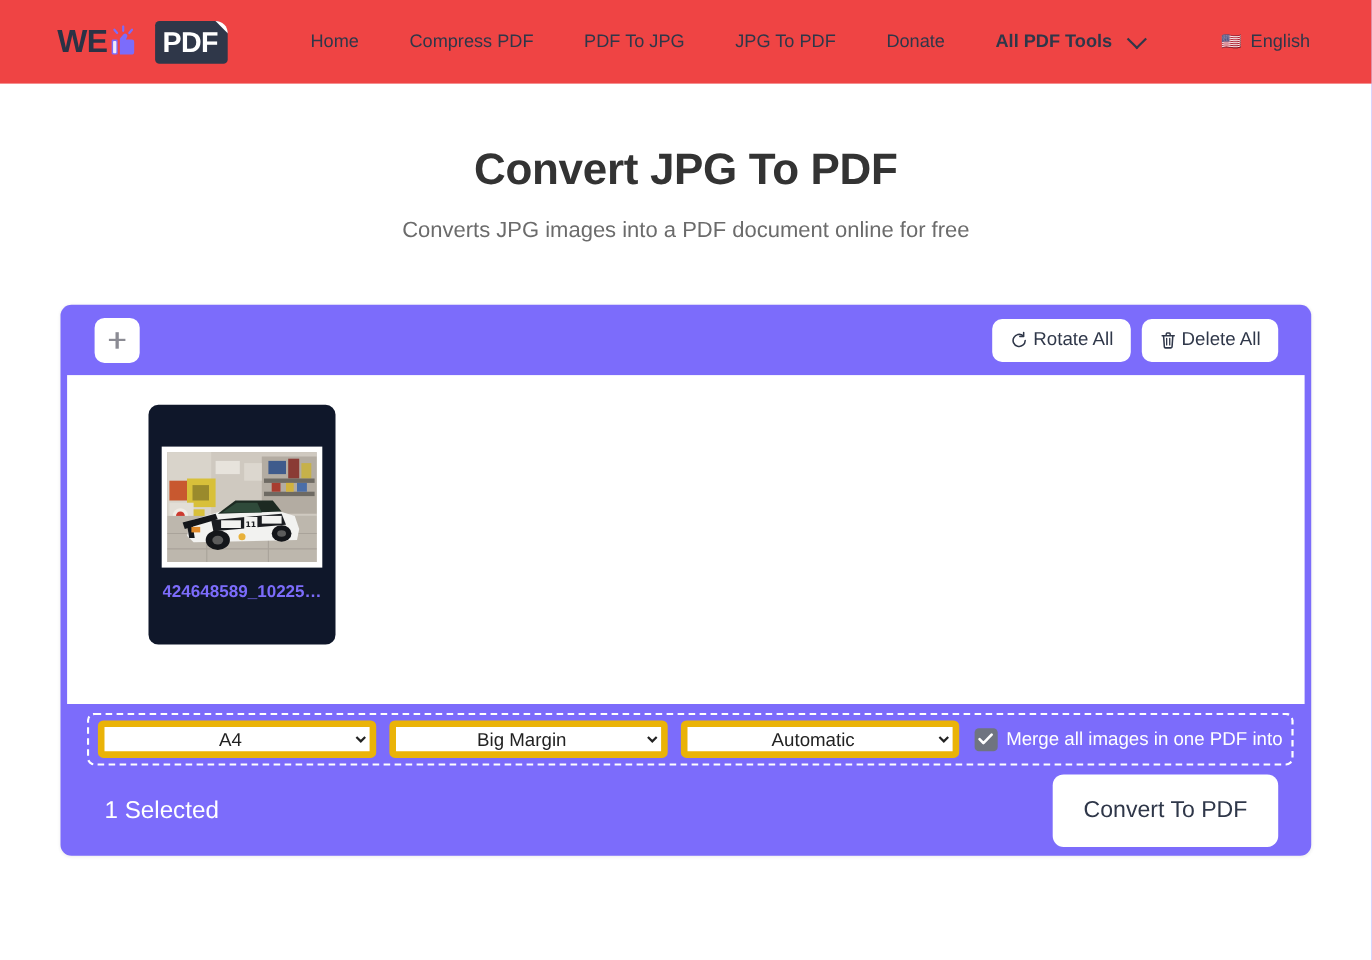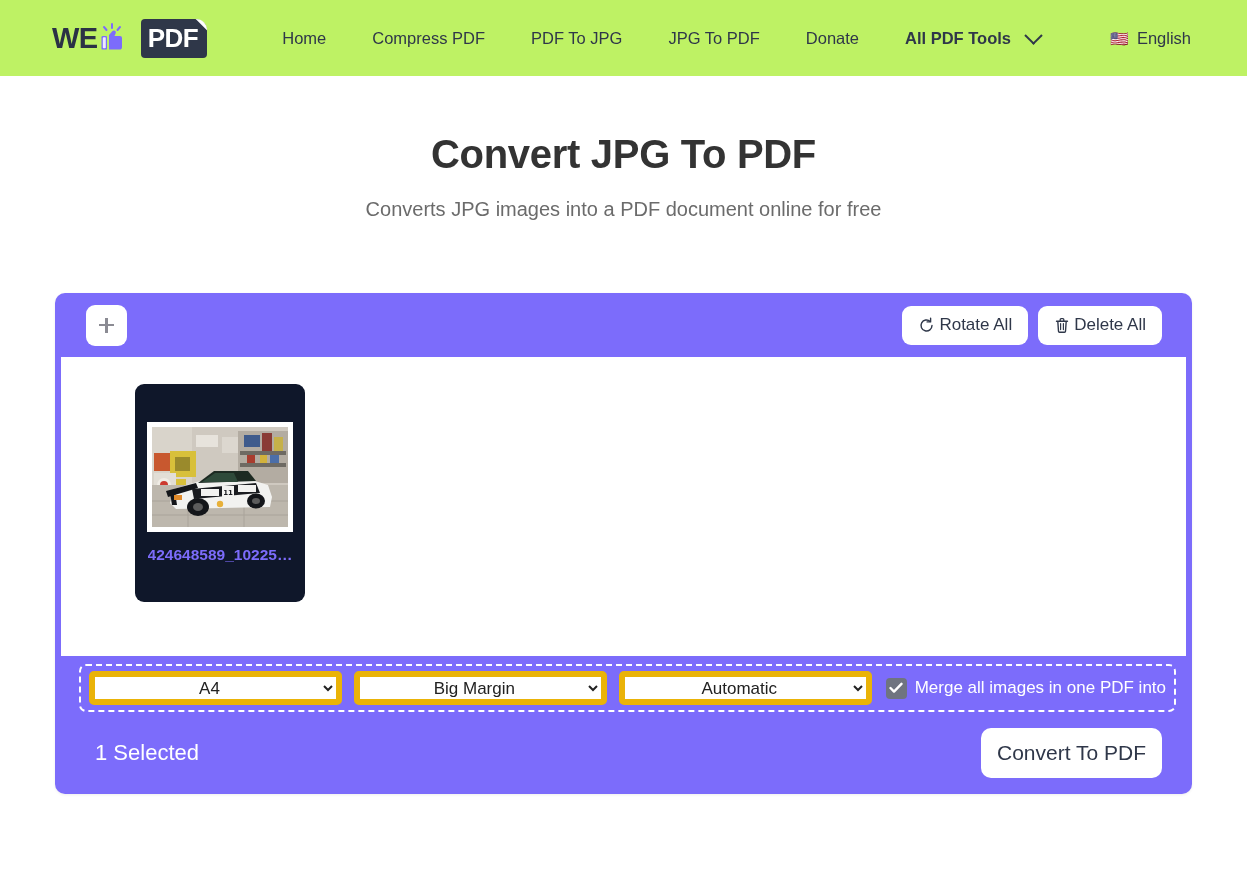--- a/index.html
+++ b/index.html
@@ -9,21 +9,21 @@
     height: 873px;
     background: #ffffff;
     font-family: "Liberation Sans", sans-serif;
     color: #2b3245;
     overflow: hidden;
   }
 
   
   .site-header {
     height: 76px;
-    background: #bef264;
+    background: #ef4444;
     display: flex;
     align-items: center;
     padding: 0 52px 0 52px;
   }
   .logo {
     display: flex;
     align-items: center;
     height: 40px;
     margin-right: 52px;
     user-select: none;
@@ -108,21 +108,21 @@
   }
   .hero p {
     margin: 21px 0 0 0;
     font-size: 20px;
     color: #6b6b6b;
   }
 
   
   .panel {
     width: 1137px;
-    margin: 72px auto 0 auto;
+    margin: 56px auto 0 auto;
     background: #7c6cfb;
     border-radius: 10px;
     overflow: hidden;
     box-shadow: 0 1px 3px rgba(0,0,0,0.07);
   }
   .panel-toolbar {
     height: 64px;
     display: flex;
     align-items: center;
     padding: 0 30px 0 31px;
@@ -270,22 +270,22 @@
   }
   .selected-count {
     font-size: 22px;
     color: #ffffff;
   }
   .convert-btn {
     margin-left: auto;
     background: #ffffff;
     border: none;
     border-radius: 10px;
-    height: 50px;
-    padding: 0 16px;
+    height: 66px;
+    padding: 0 28px;
     font-size: 21px;
     color: #2f3749;
     font-family: "Liberation Sans", sans-serif;
     cursor: pointer;
     white-space: nowrap;
   }
 </style>
 </head>
 <body>
 

